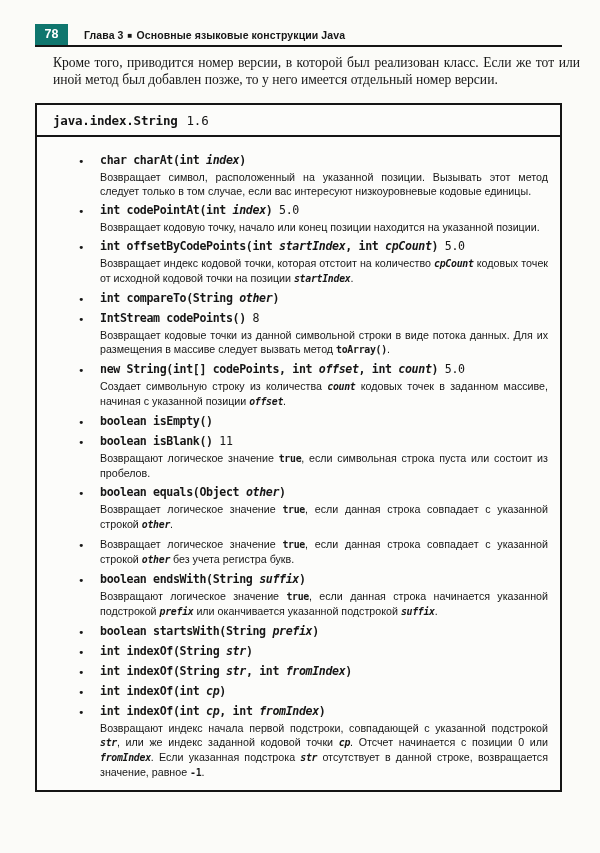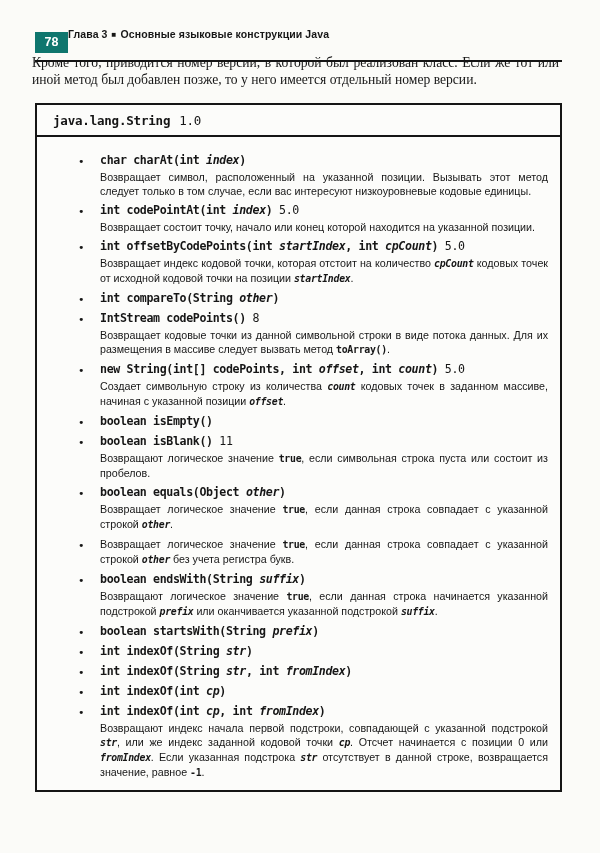--- a/index.html
+++ b/index.html
@@ -15,29 +15,30 @@
     position:absolute;left:35px;top:24px;width:527px;
     display:flex;align-items:center;
     border-bottom:2px solid #151515;
   }
   .pagenum{
     background:#0f766e;color:#ffffff;
     width:33px;height:21px;line-height:21px;text-align:center;
     font-family:"Liberation Sans",sans-serif;font-weight:bold;font-size:12.5px;
   }
   .chapter{
+    margin-left:16px;
     font-family:"Liberation Sans",sans-serif;font-weight:bold;font-size:10.5px;
     letter-spacing:.1px;
-    padding-bottom:20px;padding-top:4px;
+    padding-bottom:4px;padding-top:4px;
   }
   .chapter .sep{font-size:8px;vertical-align:1px;margin:0 4px;}
 
   
   .intro{
-    position:absolute;left:32px;top:55px;width:527px;margin:0;
+    position:absolute;left:53px;top:55px;width:527px;margin:0;
     font-size:13.6px;line-height:1.22;text-align:justify;
   }
 
   
   .api-box{
     position:absolute;left:35px;top:103px;width:527px;box-sizing:border-box;
     border:2px solid #151515;background:#fcfcfa;
   }
   .api-title{
     padding:8px 16px 7px;border-bottom:2px solid #151515;
@@ -82,30 +83,30 @@
     </div>
     <div class="chapter">
       <span>Глава 3</span><span class="sep">■</span><span>Основные языковые конструкции Java</span>
     </div>
   </header>
 
   <p class="intro">Кроме того, приводится номер версии, в которой был реализован класс. Если же тот или иной метод был добавлен позже, то у него имеется отдельный номер версии.</p>
 
   <section class="api-box">
     <div class="api-title">
-      <span class="cls">java.lang.String</span><span class="ver">1.0</span>
+      <span class="cls">java.index.String</span><span class="ver">1.6</span>
     </div>
     <ul class="methods">
         <li class="method">
           <div class="sig">char charAt(int <span class="param">index</span>)</div>
           <div class="desc">Возвращает символ, расположенный на указанной позиции. Вызывать этот метод следует только в том случае, если вас интересуют низкоуровневые кодовые единицы.</div>
         </li>
         <li class="method">
           <div class="sig">int codePointAt(int <span class="param">index</span>)<span class="ver"> 5.0</span></div>
-          <div class="desc">Возвращает состоит точку, начало или конец которой находится на указанной позиции.</div>
+          <div class="desc">Возвращает кодовую точку, начало или конец позиции находится на указанной позиции.</div>
         </li>
         <li class="method">
           <div class="sig">int offsetByCodePoints(int <span class="param">startIndex</span>, int <span class="param">cpCount</span>)<span class="ver"> 5.0</span></div>
           <div class="desc">Возвращает индекс кодовой точки, которая отстоит на количество <span class="param">cpCount</span> кодовых точек от исходной кодовой точки на позиции <span class="param">startIndex</span>.</div>
         </li>
         <li class="method">
           <div class="sig">int compareTo(String <span class="param">other</span>)</div>
         </li>
         <li class="method">
           <div class="sig">IntStream codePoints()<span class="ver"> 8</span></div>

